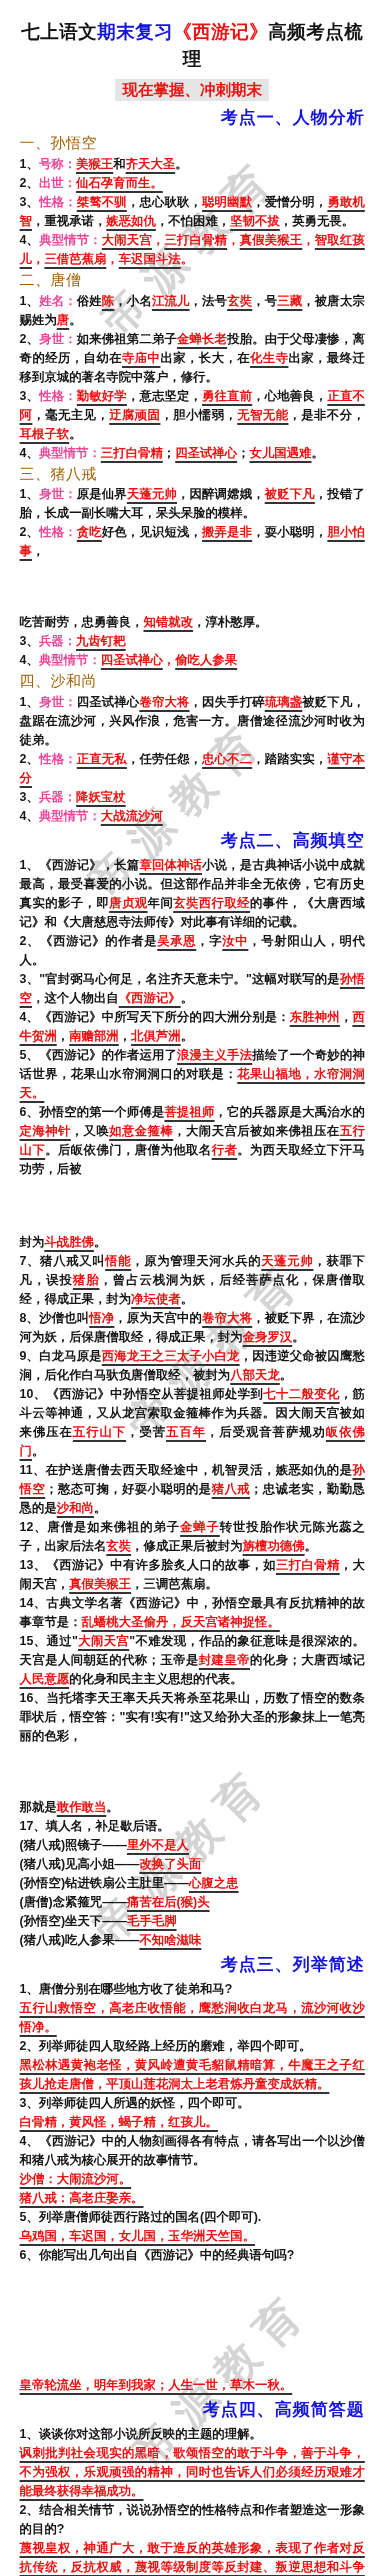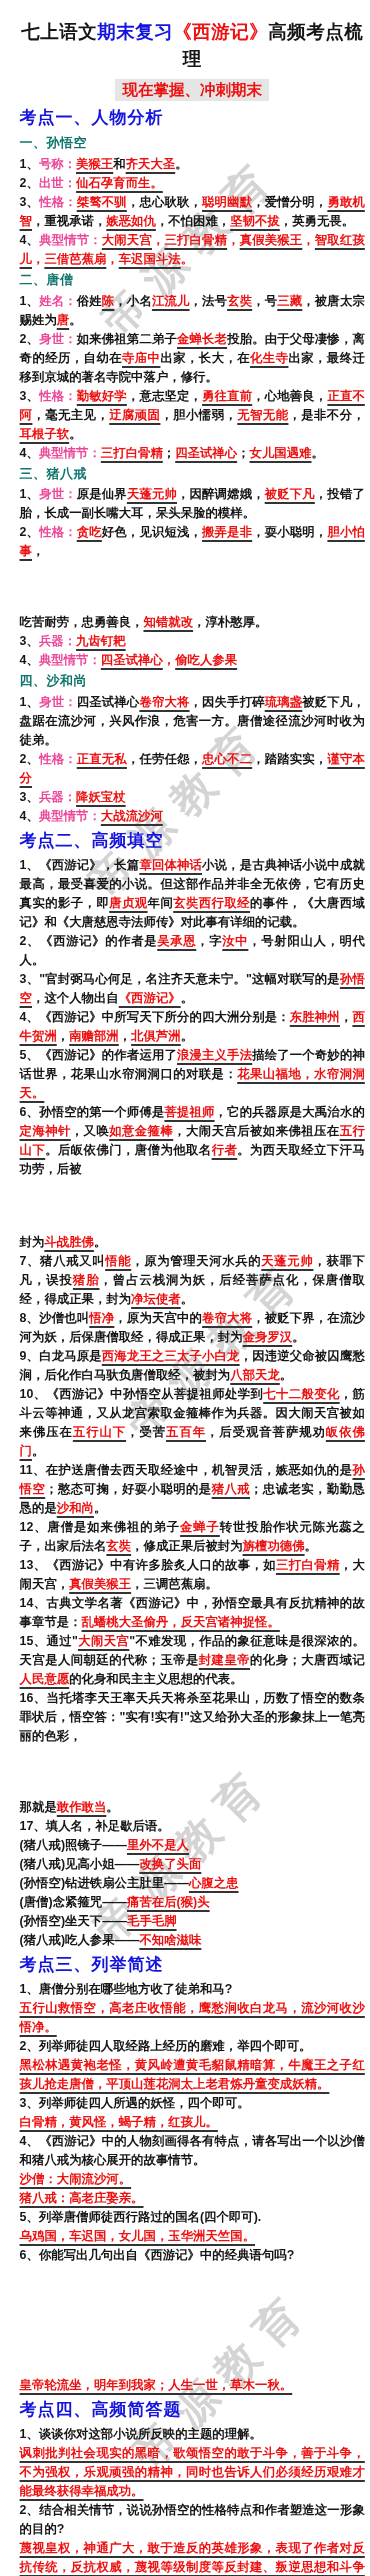--- a/index.html
+++ b/index.html
@@ -25,32 +25,32 @@
   .subtitle{
     display:inline-block;
     background:#e5e5e5;
     color:#ee1111;
     font-size:15.5px;
     font-weight:800;
     line-height:20.6px;
     padding:1px 7.2px;
   }
   .kaodian{
-    text-align:left;
+    text-align:right;
     color:#1414dd;
     font-size:17px;
     font-weight:800;
     line-height:24px;
     margin:3.1px 0 3.1px 0;
     letter-spacing:1px;
   }
   .green{
-    color:#0f766e;
-    font-size:13px;
-    font-weight:700;
+    color:#a16207;
+    font-size:15px;
+    font-weight:400;
     line-height:20.6px;
     margin:1px 0 1px 0;
     letter-spacing:0.5px;
   }
   p.body{
     margin:0;
     font-size:12.4px;
     line-height:19px;
     font-weight:700;
     color:#161616;

